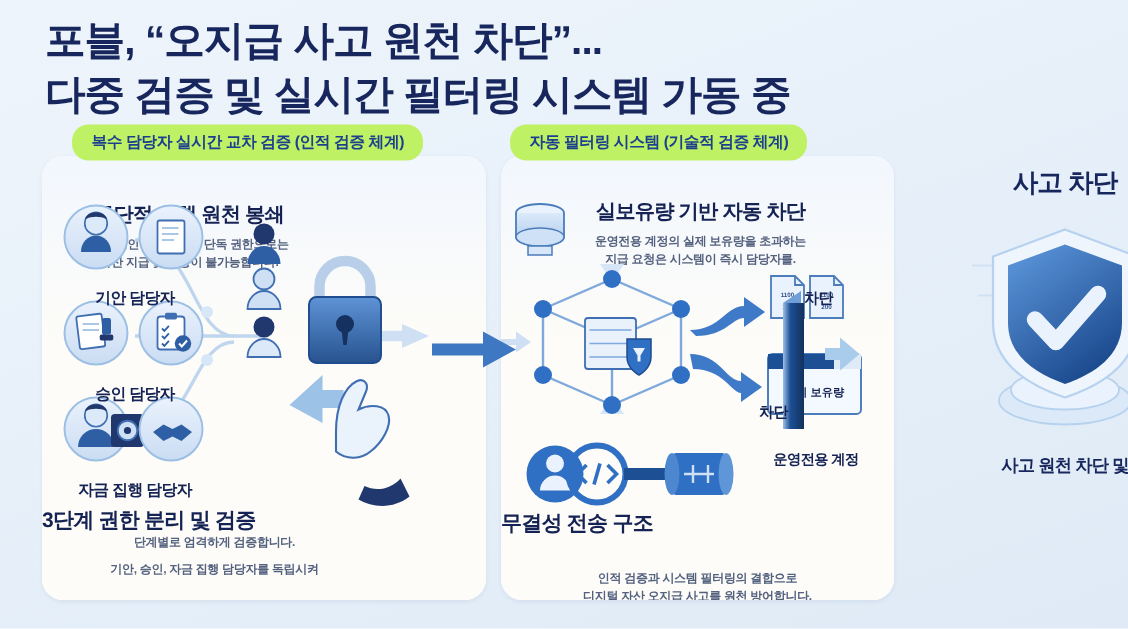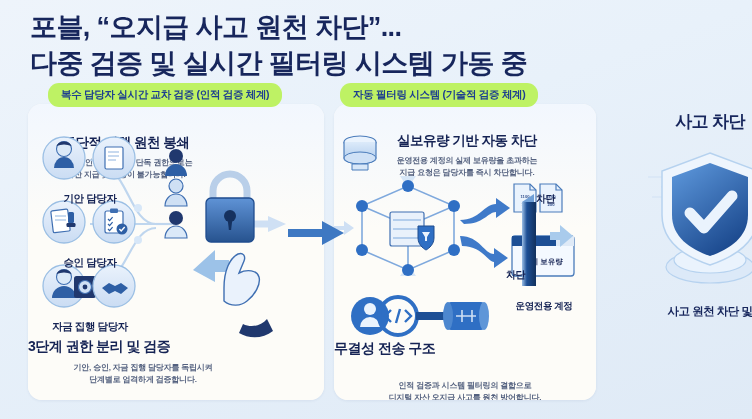--- a/index.html
+++ b/index.html
@@ -209,34 +209,34 @@
         <path d="M215,196 c8,4 18,2 24,-5 l6,12 c-10,8 -24,8 -34,2 z" fill="#20386e"></path>
       </g>
     </svg>
 
     <div class="abs role-label" style="left:0; width:124px; top:88px;">기안 담당자</div>
     <div class="abs role-label" style="left:0; width:124px; top:152px;">승인 담당자</div>
     <div class="abs role-label" style="left:0; width:124px; top:216px;">자금 집행 담당자</div>
 
     <div class="abs" style="left:0; top:234px; width:230px;">
       <div class="footer-head">3단계 권한 분리 및 검증</div>
+      <div class="desc">단계별로 엄격하게 검증합니다.</div>
       <div class="desc" style="margin-top:6px;">기안, 승인, 자금 집행 담당자를 독립시켜</div>
-      <div class="desc">단계별로 엄격하게 검증합니다.</div>
     </div>
   </div>
 
   <div class="chip" id="chip-left">복수 담당자 실시간 교차 검증 (인적 검증 체계)</div>
 
   <div class="panel" id="panel-right">
     <div class="panel-tint"></div>
 
     <div class="abs" style="left:38px; top:28px; width:190px;">
       <div class="head-sm">실보유량 기반 자동 차단</div>
       <div class="desc" style="margin-top:5px;">운영전용 계정의 실제 보유량을 초과하는</div>
-      <div class="desc">지급 요청은 담당자를 즉시 차단합니다.</div>
+      <div class="desc">지급 요청은 시스템이 즉시 담당자를.</div>
     </div>
 
     <svg class="abs" style="left:0; top:24px;" width="262" height="200" viewBox="0 0 262 200">
       <defs>
         <linearGradient id="rgBar" x1="0" y1="0" x2="1" y2="0">
           <stop offset="0" stop-color="#7fa9dd"></stop>
             <stop offset="0.45" stop-color="#1d4f95"></stop>
             <stop offset="1" stop-color="#143868"></stop>
         </linearGradient>
         <linearGradient id="rgCyl" x1="0" y1="0" x2="0" y2="1">

